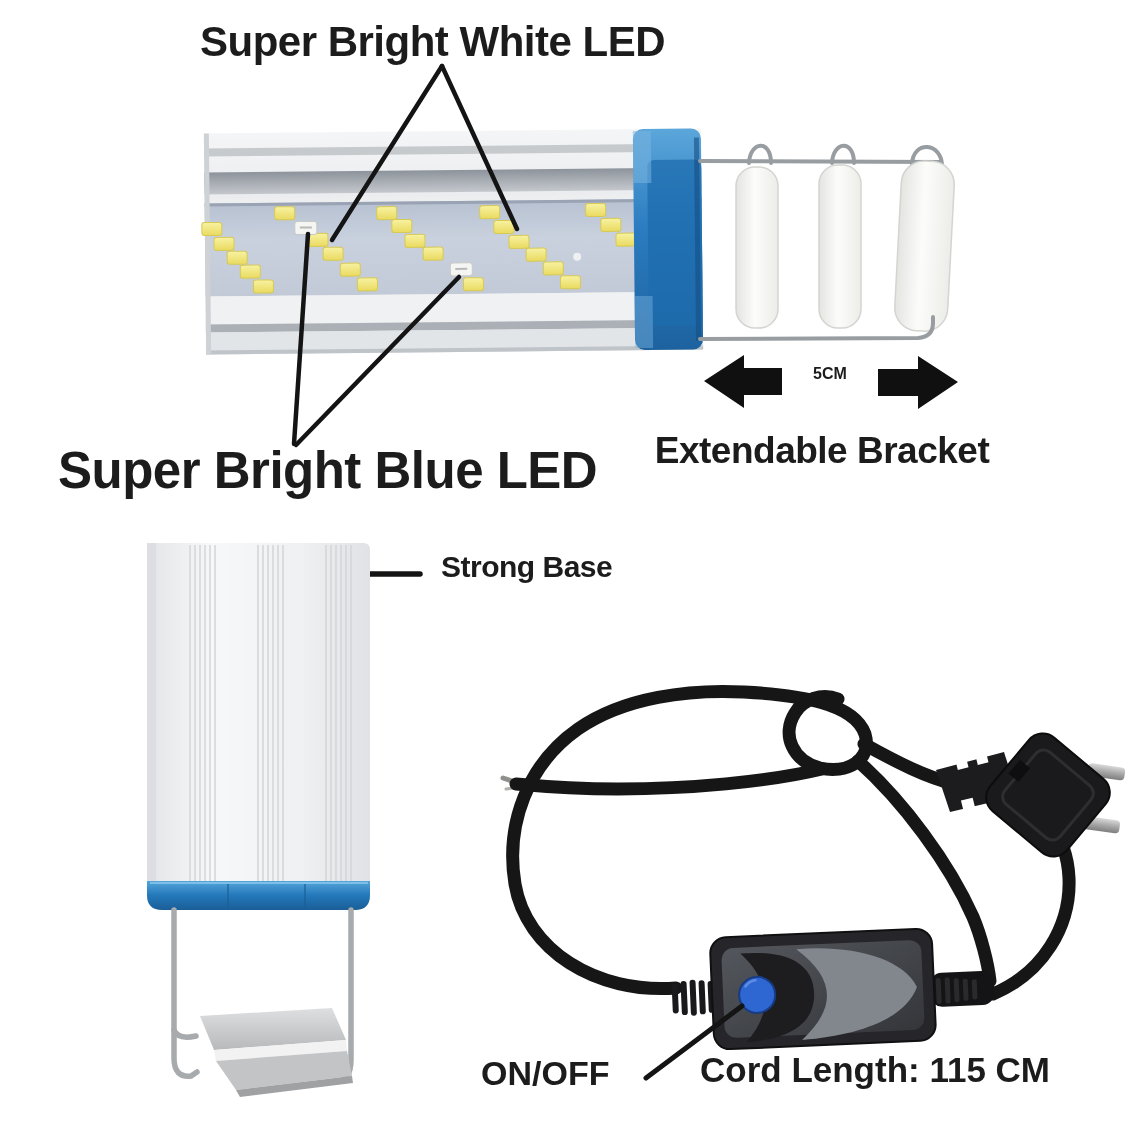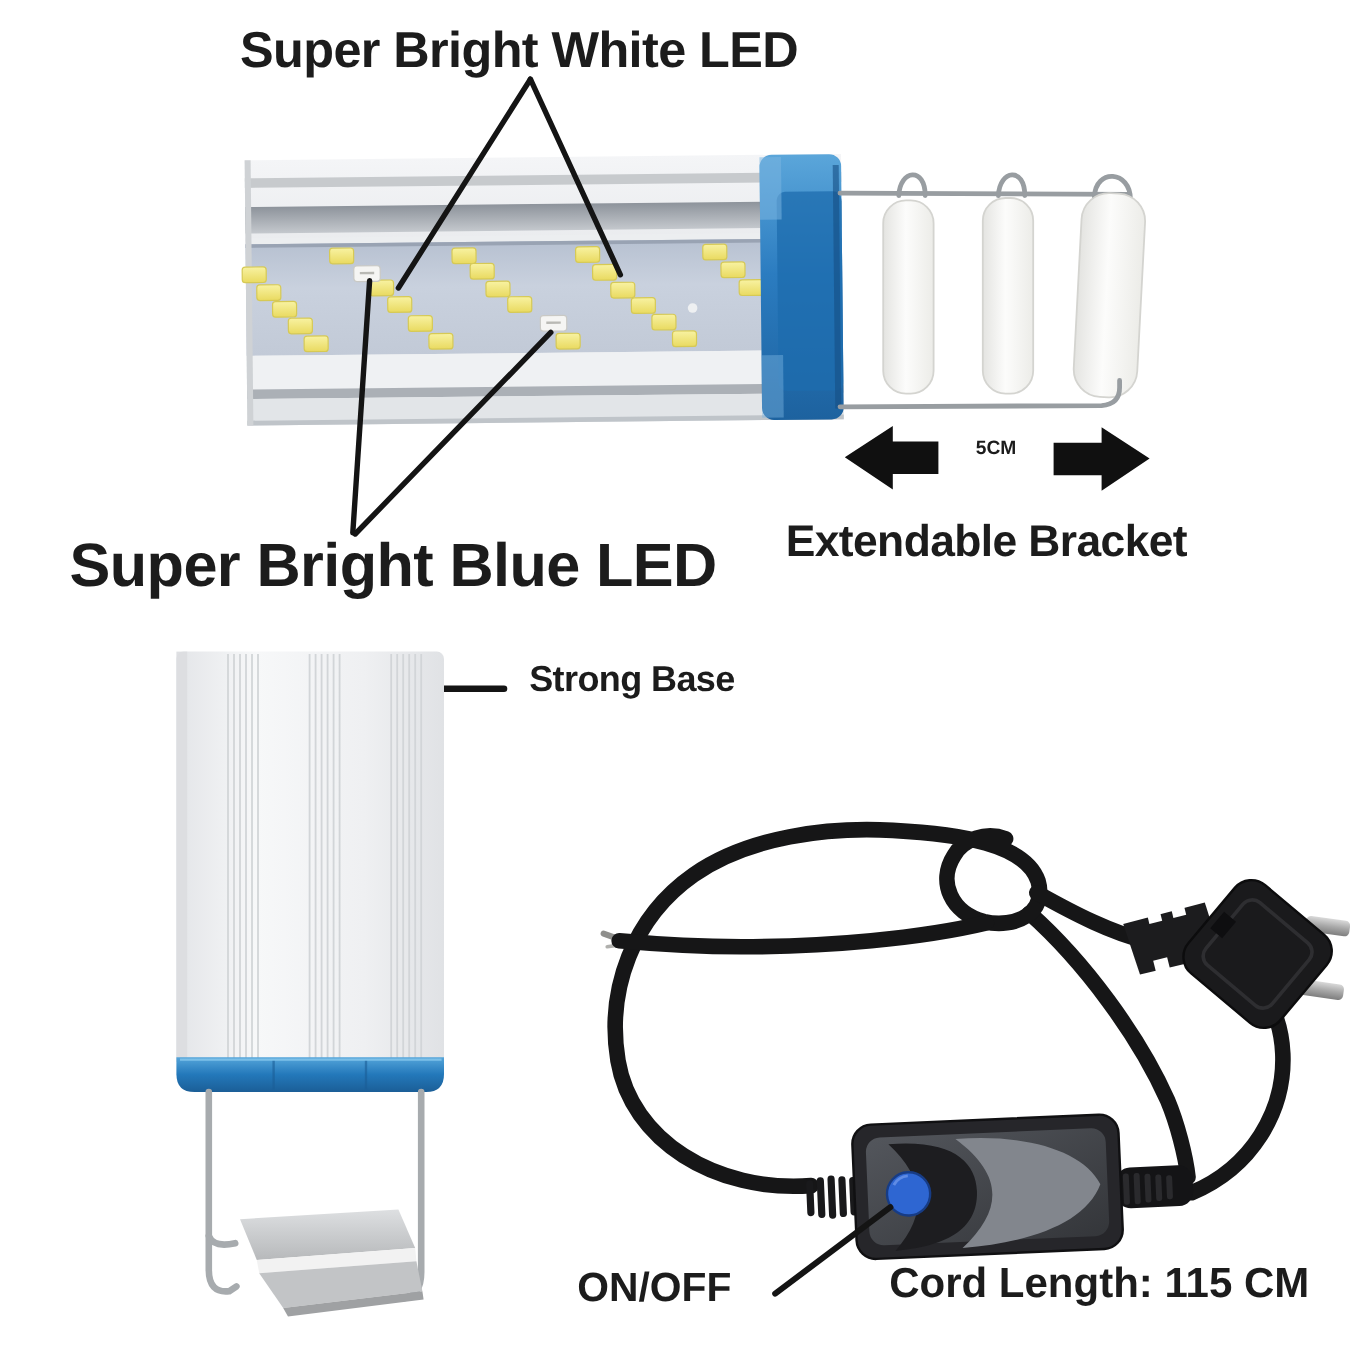--- a/index.html
+++ b/index.html
@@ -11,21 +11,21 @@
   .callout{
     position:absolute;color:#1c1c1c;font-weight:bold;white-space:nowrap;
     font-family:"Liberation Sans",sans-serif;line-height:1.05;
   }
   .lbl-white-led{left:200px;top:20px;width:412px;font-size:42px;letter-spacing:-0.5px;text-align:center;}
   .lbl-blue-led{left:58px;top:444px;width:402px;font-size:51px;letter-spacing:-0.5px;text-align:center;}
   .lbl-extendable{left:652px;top:432px;width:340px;font-size:37px;letter-spacing:-0.5px;text-align:center;}
   .lbl-5cm{left:796px;top:366px;width:68px;font-size:16px;text-align:center;}
   .lbl-strong{left:441px;top:551px;font-size:30px;letter-spacing:-0.5px;}
   .lbl-onoff{left:481px;top:1056px;font-size:34px;text-align:center;}
-  .lbl-cord{left:700px;top:1052px;font-size:35px;margin-left:41px;}
+  .lbl-cord{left:700px;top:1052px;font-size:35px;}
 </style>
 </head>
 <body>
 
 <div class="canvas">
 
   <svg width="1125" height="1125" viewBox="0 0 1125 1125">
     <defs>
       <linearGradient id="gMetal" x1="0" y1="0" x2="0" y2="1">
         <stop offset="0" stop-color="#f4f5f7"></stop>

